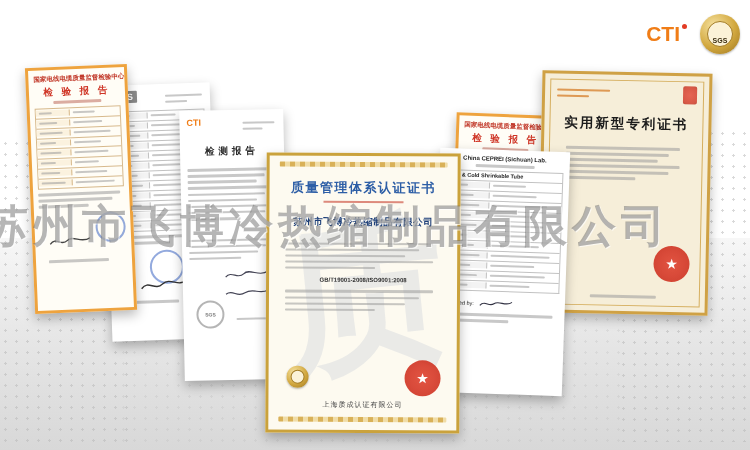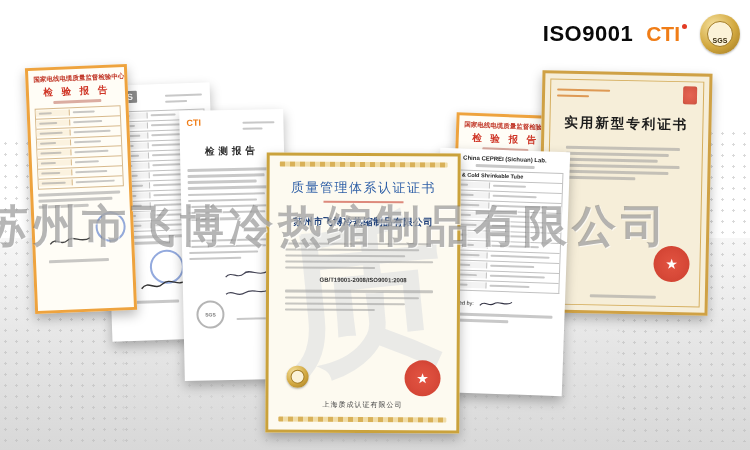--- a/index.html
+++ b/index.html
@@ -47,21 +47,21 @@
   .sealg{border:2px solid rgba(120,120,120,.55);border-radius:50%;position:absolute;display:flex;align-items:center;justify-content:center;font-size:5px;color:#777;font-weight:bold}
   .sig{position:absolute}
 
   .sgslogo{display:inline-block;background:#898989;color:#fff;font-weight:bold;font-size:9px;padding:1px 4px;border-radius:1px}
   .ctilogo{font-size:9px;font-weight:bold;color:#f07d17}
   .doc-title{font-size:9.5px;font-weight:bold;color:#2b2b2b;text-align:center;letter-spacing:4px;margin:10px 0 6px}
 
   .cert-gold{border:3px solid #caa23c;background:#fdfaf0;padding:6px 8px}
   .goldstrip{height:5px;background:repeating-linear-gradient(90deg,#d9b158 0 5px,#f0dda8 5px 10px);border-radius:1px;margin:0 2px}
   .qcontent{position:relative;z-index:1;display:flex;flex-direction:column;height:100%}
-  .qtitle{font-size:13px;font-weight:normal;color:#2d5ea6;text-align:center;letter-spacing:1.5px;margin-top:12px;font-family:"DejaVu Serif",serif}
+  .qtitle{font-size:13px;font-weight:bold;color:#2d5ea6;text-align:center;letter-spacing:1.5px;margin-top:12px;font-family:"DejaVu Serif",serif}
   .redline{height:2px;background:#c8402e;opacity:.6;width:46%;margin:4px auto}
   .qcompany{font-size:9.5px;font-weight:bold;color:#1c3e78;text-align:center;margin-top:9px;letter-spacing:.5px}
   .qstd{font-size:6px;font-weight:bold;color:#333;text-align:center;margin:4px 0}
   .qissuer{font-size:7px;color:#444;text-align:center;letter-spacing:1px}
   .qwm{position:absolute;left:50%;top:52%;transform:translate(-50%,-50%) rotate(-6deg);font-size:165px;color:rgba(95,125,175,.12);font-weight:bold;z-index:0;font-family:"DejaVu Serif",serif;pointer-events:none}
 
   .cert-patent{border:3px solid #cfa145;background:#f6eed9;padding:10px 12px}
   .pframe{position:absolute;inset:5px;border:1px solid #d5ae5e;pointer-events:none}
   .ptitle{font-size:13.5px;font-weight:bold;color:#1c1c1c;text-align:center;letter-spacing:2px;margin-top:12px;font-family:"DejaVu Serif",serif}
 
@@ -73,21 +73,20 @@
 <body>
 
 <div class="stage">
 
   <div class="floor"></div>
   <div class="dots dots-left"></div>
   <div class="dots dots-right"></div>
   <div class="dots dots-mid"></div>
 
   <div class="logos">
-    <span class="iso">ISO9001</span>
     <span class="cti">
         <span>CTI</span>
         <span class="tm"></span>
       </span>
     <span class="medal">
         <span class="inner">SGS</span>
       </span>
   </div>
 
   <div class="cert" style="left:108px;top:84px;width:106px;height:256px;transform:rotate(-2deg);z-index:5;padding:6px">

